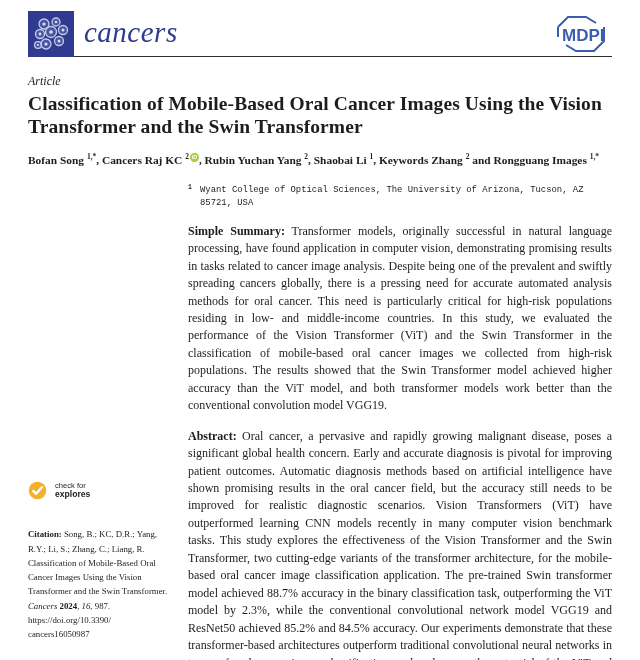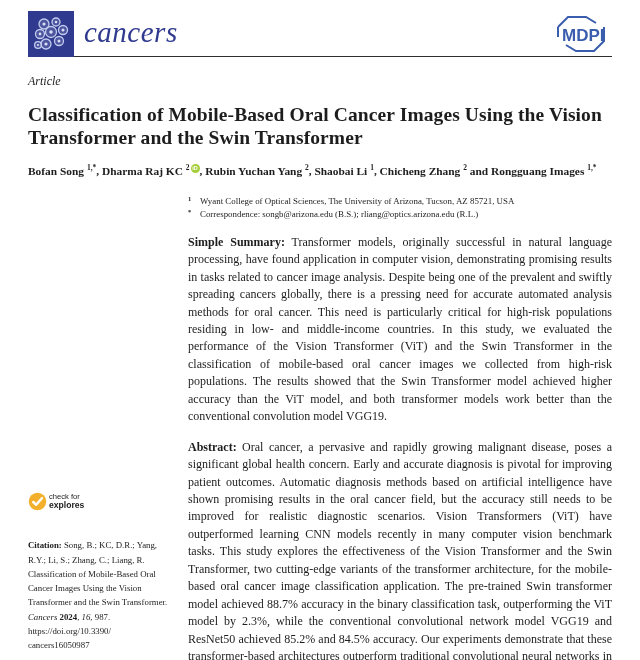--- a/index.html
+++ b/index.html
@@ -14,46 +14,46 @@
   
   .header{display:flex;align-items:center;justify-content:space-between;padding-top:14px;height:54px;}
   .brand{display:flex;align-items:center;gap:10px;}
   .brand-box{width:46px;height:46px;display:block;}
   .journal-name{font-style:italic;font-size:29px;color:var(--navy);letter-spacing:.5px;line-height:1;padding-bottom:4px;}
   .mdpi{width:62px;height:46px;display:block;}
   .header-rule{border:none;border-top:1.6px solid #2e2e2e;margin-top:2px;}
 
   
   .article-label{font-style:italic;font-size:12px;margin-top:17px;}
-  .title{font-size:19.5px;font-weight:bold;line-height:1.2;margin-top:14px;letter-spacing:.1px;}
+  .title{font-size:19.5px;font-weight:bold;line-height:1.2;margin-top:3px;letter-spacing:.1px;}
   .authors{font-size:11.4px;font-weight:bold;margin-top:13px;line-height:1.3;}
   .authors sup{font-size:7.5px;font-weight:bold;}
   .orcid-badge{display:inline-block;width:9px;height:9px;border-radius:50%;background:var(--orcid);color:#fff;
     font-family:"Liberation Sans",sans-serif;font-size:5.5px;font-weight:bold;text-align:center;line-height:9px;
     vertical-align:super;margin-left:1px;}
 
   
   .columns{display:flex;margin-top:17px;}
   .side-col{width:160px;flex:0 0 160px;padding-right:14px;font-size:8.8px;}
   .main-col{flex:1;min-width:0;}
 
   
   .affiliations{font-size:8.9px;line-height:1.42;}
-  .aff-row{display:flex;}
+  .aff-row{display:flex;font-family:Liberation Mono, monospace;}
   .aff-marker{width:12px;flex:0 0 12px;text-align:left;font-size:6.5px;vertical-align:super;position:relative;top:-1px;font-weight:bold;}
   .aff-text{flex:1;}
 
   
   .para{font-size:12px;line-height:1.455;text-align:justify;margin-top:13px;}
   .para .lead{font-weight:bold;}
   .keywords{margin-top:13px;}
   .bottom-rule{border:none;border-top:2px solid #3a3a3a;margin-top:13px;}
 
   
-  .check-updates{display:flex;align-items:center;gap:2px;margin-top:297px;cursor:pointer;width:86px;}
+  .check-updates{display:flex;align-items:center;gap:8px;margin-top:297px;cursor:pointer;width:86px;}
   .cu-circle{width:19px;height:19px;flex:0 0 19px;}
   .cu-text{font-family:"Liberation Sans",sans-serif;line-height:1.1;color:#222;}
   .cu-line1{font-size:7.6px;display:block;}
   .cu-line2{font-size:8.6px;font-weight:bold;display:block;}
   .citation{margin-top:27px;line-height:1.62;}
   .citation .lead{font-weight:bold;}
   .it{font-style:italic;}
   .bd{font-weight:bold;}
   .academic-editor{margin-top:13px;line-height:1.5;}
 </style>
@@ -95,21 +95,21 @@
         <polyline points="54,16 54,30 44,40 26,40 16,34"></polyline>
         <polyline points="8,16 8,26"></polyline>
       </g>
       <text x="12" y="30" font-family="Liberation Sans, sans-serif" font-size="17" font-weight="bold" fill="#3a5dad">MDPI</text>
     </svg>
   </div>
   <hr class="header-rule">
 
   <div class="article-label">Article</div>
   <h1 class="title">Classification of Mobile-Based Oral Cancer Images Using the Vision Transformer and the Swin Transformer</h1>
-  <div class="authors"><span>Bofan Song </span><sup>1,*</sup>, <span>Dharma Raj KC </span><sup>2</sup><span class="orcid-badge">iD</span>, <span>Rubin Yuchan Yang </span><sup>2</sup>, <span>Shaobai Li </span><sup>1</sup>, <span>Chicheng Zhang </span><sup>2</sup> and <span>Rongguang Images </span><sup>1,*</sup></div>
+  <div class="authors"><span>Bofan Song </span><sup>1,*</sup>, <span>Cancers Raj KC </span><sup>2</sup><span class="orcid-badge">iD</span>, <span>Rubin Yuchan Yang </span><sup>2</sup>, <span>Shaobai Li </span><sup>1</sup>, <span>Keywords Zhang </span><sup>2</sup> and <span>Rongguang Images </span><sup>1,*</sup></div>
 
   <div class="columns">
 
     <div class="side-col">
       <div class="check-updates">
         <svg class="cu-circle" viewBox="0 0 20 20">
           <circle cx="10" cy="10" r="9.2" fill="#f2b02c"></circle>
           <path d="M5.5 10.5 L8.6 13.4 L14.6 6.6" fill="none" stroke="#ffffff" stroke-width="2.6" stroke-linecap="round" stroke-linejoin="round"></path>
         </svg>
         <span class="cu-text">
@@ -121,24 +121,20 @@
       <p class="citation"><span class="lead">Citation:</span> <span><span>Song, B.; KC, D.R.; Yang, R.Y.; Li, S.; Zhang, C.; Liang, R. Classification of Mobile-Based Oral Cancer Images Using the Vision Transformer and the Swin Transformer. </span><span class="it">Cancers </span><span class="bd">2024</span><span>, </span><span class="it">16</span><span>, 987. https://doi.org/10.3390/ cancers16050987</span></span></p>
 
     </div>
 
     <div class="main-col">
       <div class="affiliations">
           <div class="aff-row">
             <span class="aff-marker">1</span>
             <span class="aff-text">Wyant College of Optical Sciences, The University of Arizona, Tucson, AZ 85721, USA</span>
           </div>
-          <div class="aff-row">
-            <span class="aff-marker">*</span>
-            <span class="aff-text">Correspondence: songb@arizona.edu (B.S.); rliang@optics.arizona.edu (R.L.)</span>
-          </div>
         </div>
 
       <p class="para"><span class="lead">Simple Summary:</span> <span>Transformer models, originally successful in natural language processing, have found application in computer vision, demonstrating promising results in tasks related to cancer image analysis. Despite being one of the prevalent and swiftly spreading cancers globally, there is a pressing need for accurate automated analysis methods for oral cancer. This need is particularly critical for high-risk populations residing in low- and middle-income countries. In this study, we evaluated the performance of the Vision Transformer (ViT) and the Swin Transformer in the classification of mobile-based oral cancer images we collected from high-risk populations. The results showed that the Swin Transformer model achieved higher accuracy than the ViT model, and both transformer models work better than the conventional convolution model VGG19.</span></p>
 
       <p class="para"><span class="lead">Abstract:</span> <span>Oral cancer, a pervasive and rapidly growing malignant disease, poses a significant global health concern. Early and accurate diagnosis is pivotal for improving patient outcomes. Automatic diagnosis methods based on artificial intelligence have shown promising results in the oral cancer field, but the accuracy still needs to be improved for realistic diagnostic scenarios. Vision Transformers (ViT) have outperformed learning CNN models recently in many computer vision benchmark tasks. This study explores the effectiveness of the Vision Transformer and the Swin Transformer, two cutting-edge variants of the transformer architecture, for the mobile-based oral cancer image classification application. The pre-trained Swin transformer model achieved 88.7% accuracy in the binary classification task, outperforming the ViT model by 2.3%, while the conventional convolutional network model VGG19 and ResNet50 achieved 85.2% and 84.5% accuracy. Our experiments demonstrate that these transformer-based architectures outperform traditional convolutional neural networks in terms of oral cancer image classification, and underscore the potential of the ViT and the Swin Transformer in advancing the state of the art in oral cancer image analysis.</span></p>
 
       <p class="para keywords"><span class="lead">Keywords:</span> <span>Vision Transformer; Swin Transformer; oral cancer; oral image analysis; artificial intelligence</span></p>
 
       <hr class="bottom-rule">
     </div>

